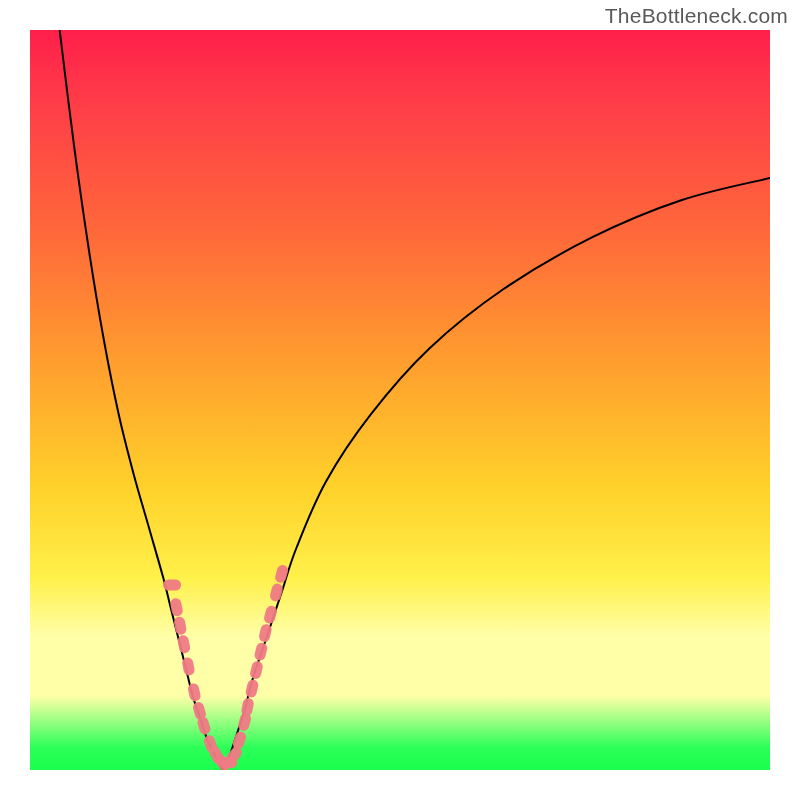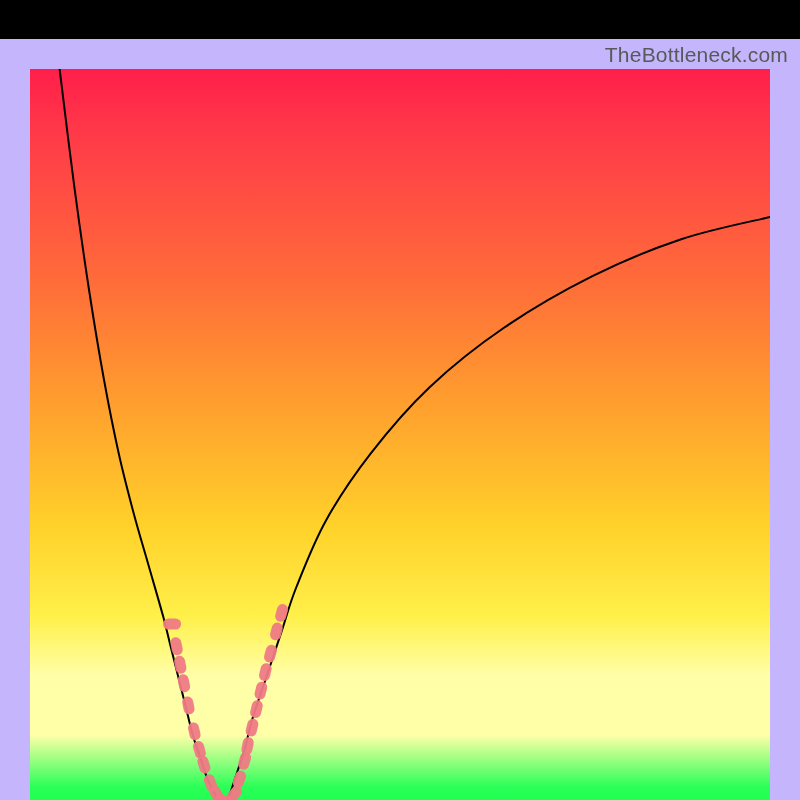--- a/index.html
+++ b/index.html
@@ -7,22 +7,21 @@
     padding: 0;
     width: 800px;
     height: 800px;
     overflow: hidden;
     background: #000;
     font-family: Arial, Helvetica, sans-serif;
   }
   .frame {
     position: absolute;
     inset: 0;
-    background: #c4b5fd;
-    margin-top: 39px;
+    background: #ffffff;
   }
   .plot-area {
     position: absolute;
     left: 30px;
     top: 30px;
     width: 740px;
     height: 740px;
     overflow: hidden;
   }
   .gradient {

